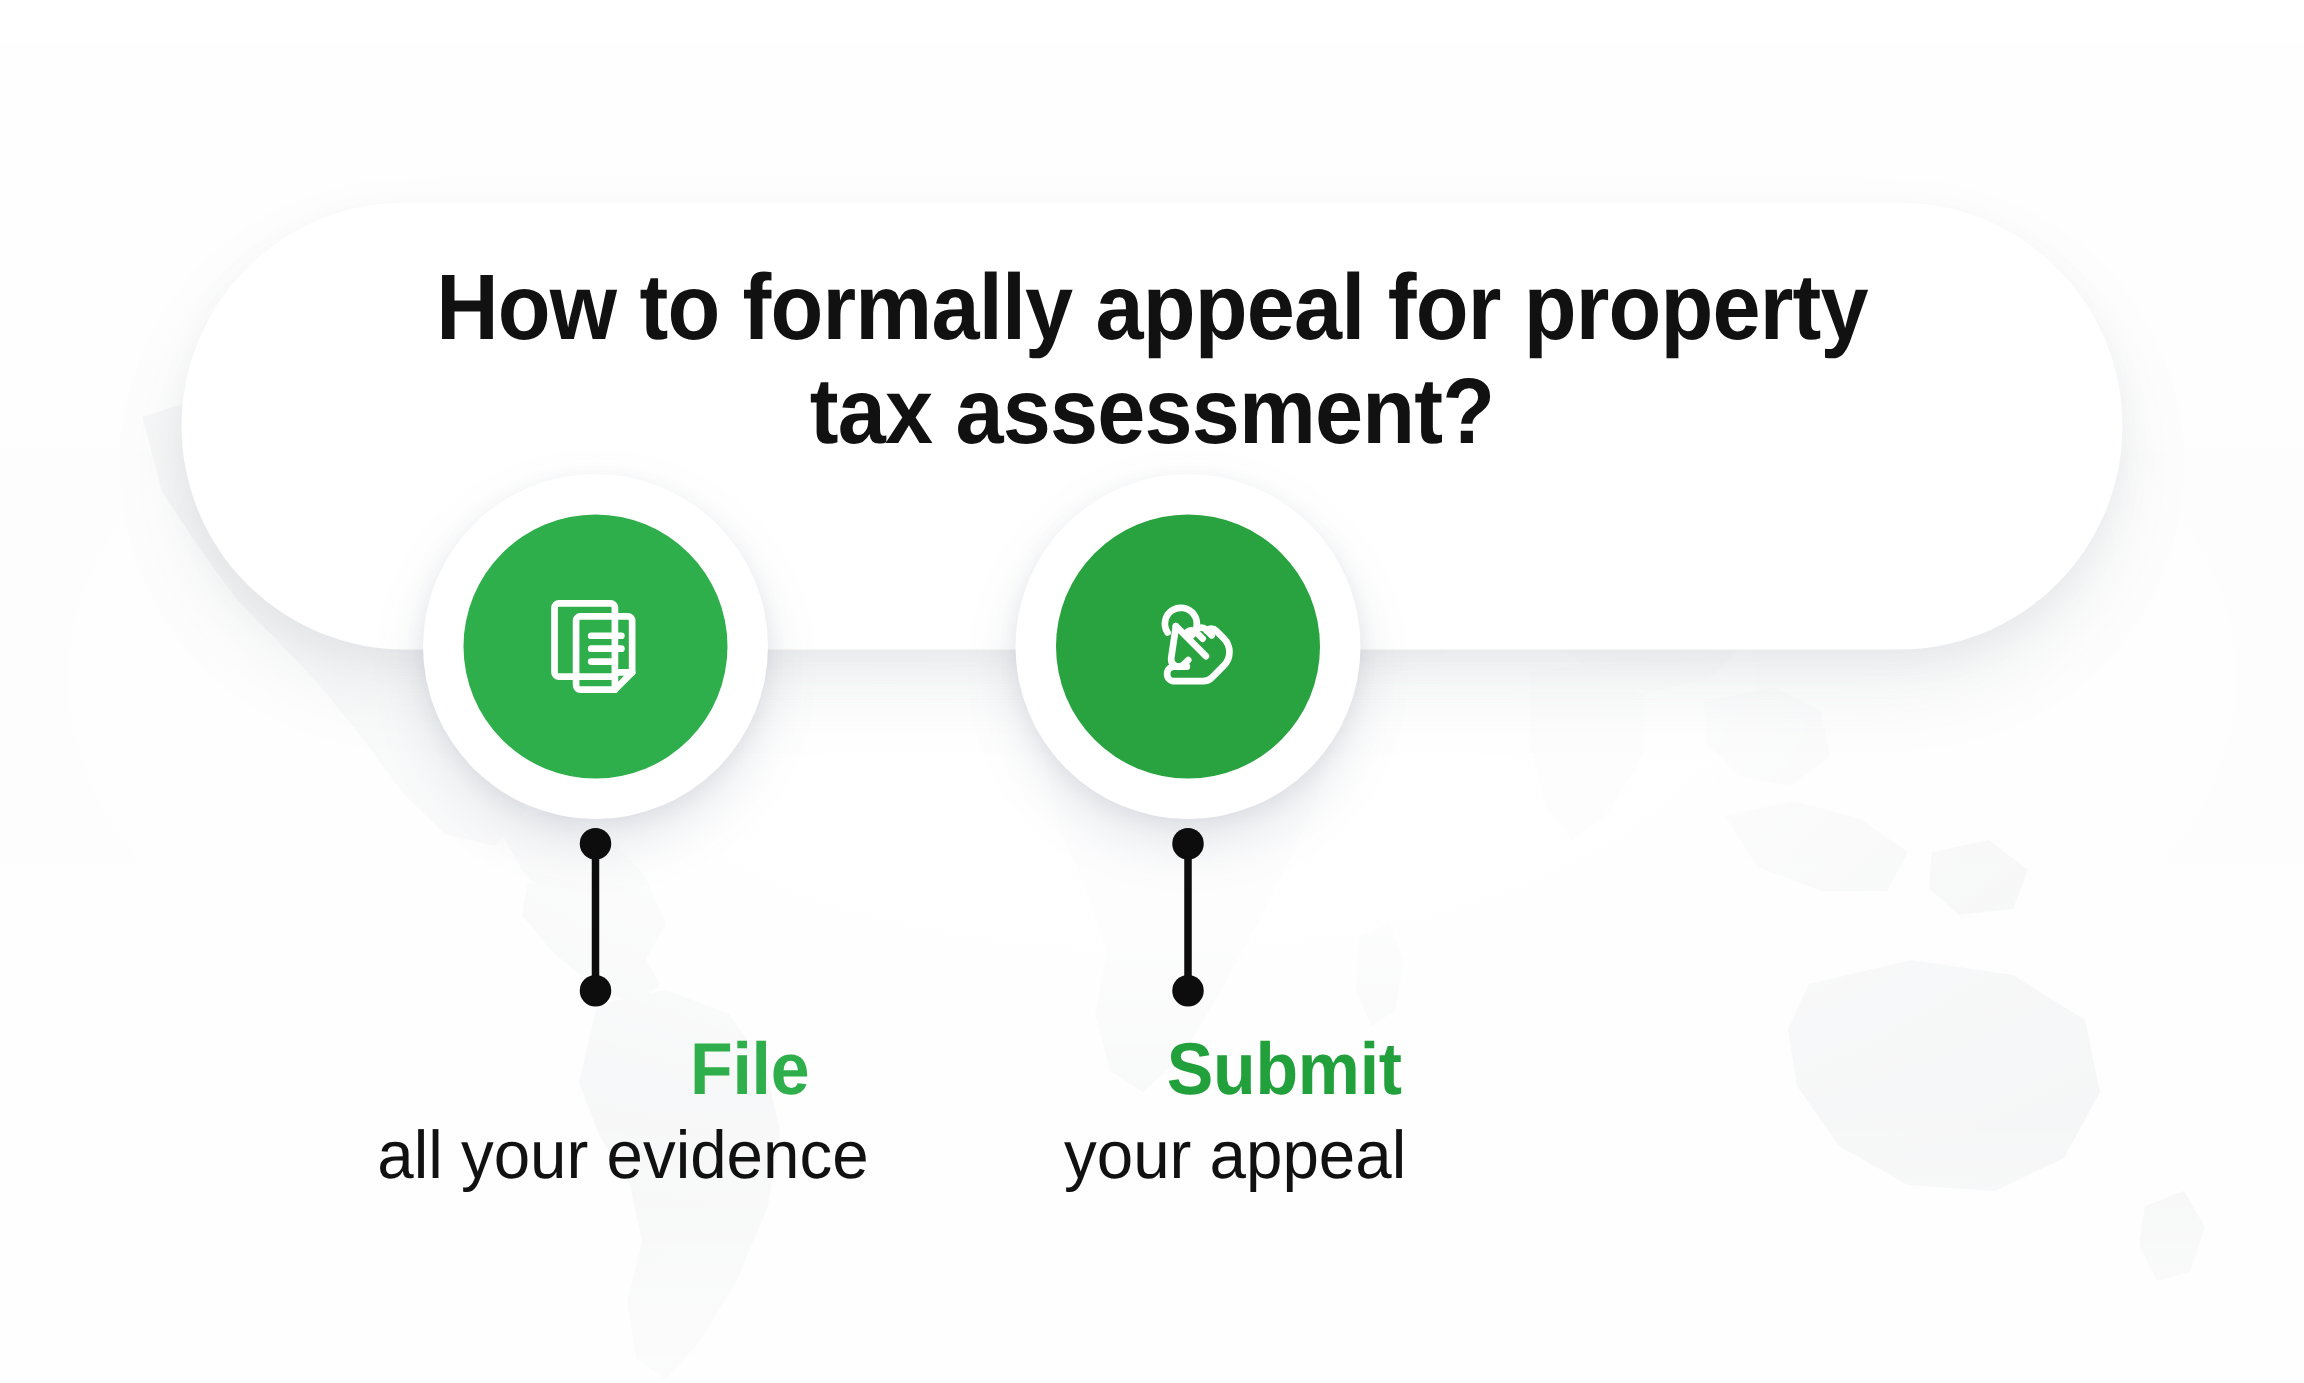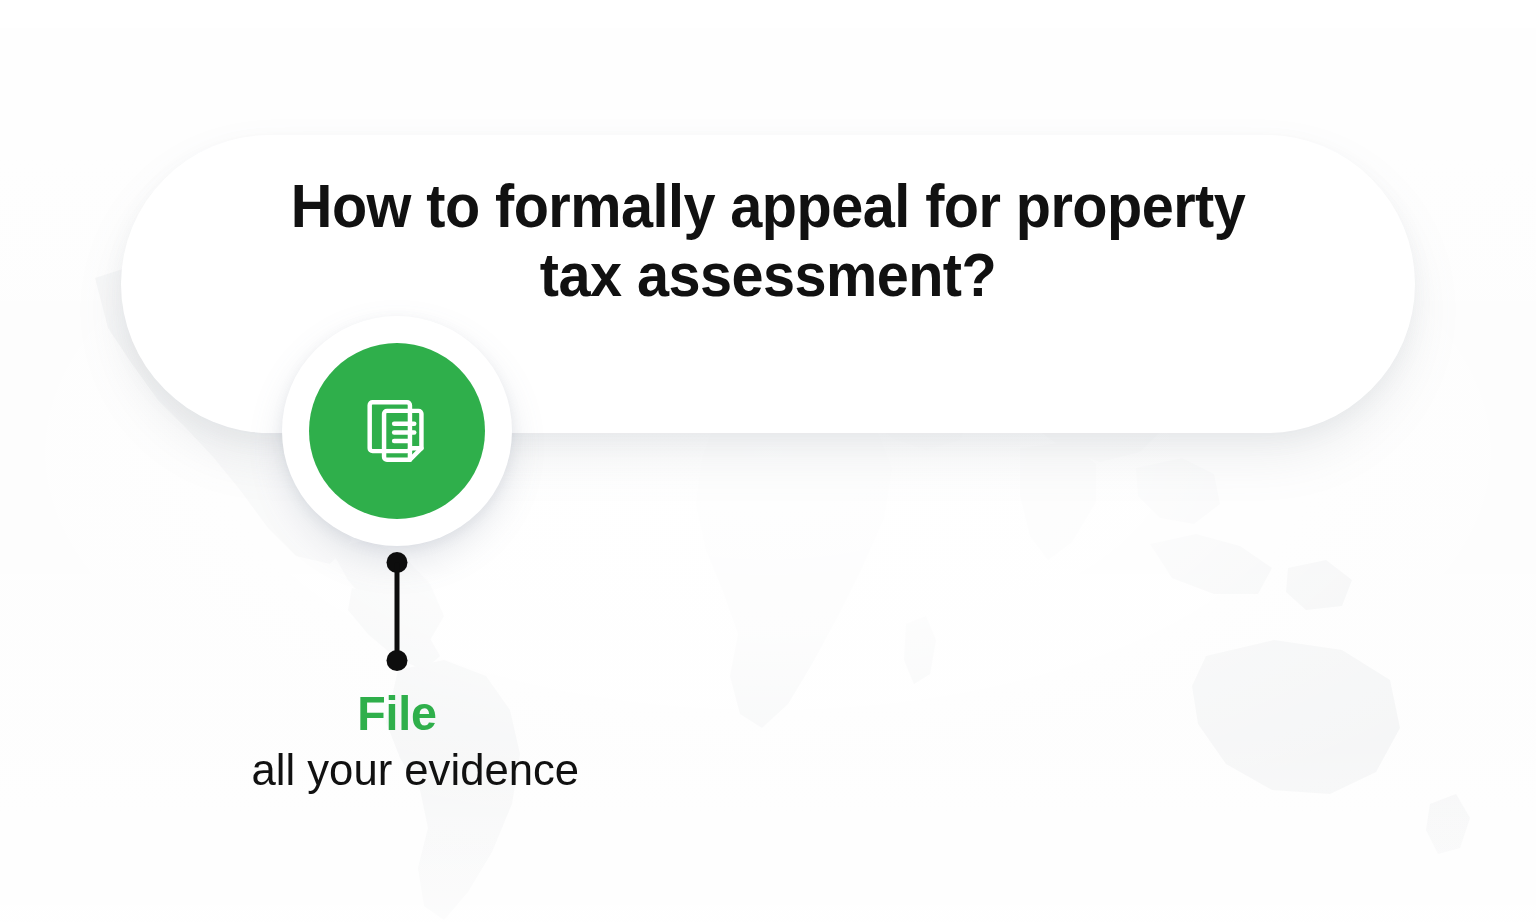--- a/index.html
+++ b/index.html
@@ -85,21 +85,21 @@
     top: 0;
     width: 1536px;
     height: 922px;
     z-index: 3;
   }
 
   .step {
     position: absolute;
     top: 288px;
     width: 300px;
-    text-align: center;
+    text-align: right;
   }
   .step-1 { left: 247px; }
   .step-2 { left: 642px; }
   .step-3 { left: 1037px; }
 
   
   .icon-ring {
     position: relative;
     width: 230px;
     height: 230px;
@@ -250,16 +250,39 @@
       </div>
       <div class="connector">
         <div class="dot dot-top"></div>
         <div class="line"></div>
         <div class="dot dot-bottom"></div>
       </div>
       <div class="step-heading" style="color:#2FAF4B">File</div>
       <div class="step-sub">all your evidence</div>
     </div>
 
+    <div class="step step-2">
+      <div class="icon-ring">
+        <div class="icon-disc" style="background:#28A33F">
+          <svg viewBox="0 0 64 64" aria-hidden="true">
+            <g fill="none" stroke="#ffffff" stroke-width="3.1" stroke-linecap="round" stroke-linejoin="round">
+              <path d="M22.5 25.5 a7.4 7.4 0 1 1 10.6 1.9"></path>
+              <path d="M26.4 22.6 l13.9 13.9"></path>
+              <path d="M31.4 25.4 a3.1 3.1 0 0 1 4.4 0 l3.0 3.0"></path>
+              <path d="M36.0 24.2 a3.1 3.1 0 0 1 4.4 0 l2.6 2.6"></path>
+              <path d="M40.6 24.6 a3.1 3.1 0 0 1 4.4 0 l3.6 3.6 a9 9 0 0 1 0 12.7 l-5.4 5.4 a6 6 0 0 1 -4.3 1.8 h-13.2 a3.4 3.4 0 0 1 0 -6.8 h5.8"></path>
+              <path d="M26.4 22.6 l-2.2 14.9 a3.4 3.4 0 0 0 5.7 2.9 l2.2 -2.1"></path>
+            </g>
+          </svg>
+        </div>
+      </div>
+      <div class="connector">
+        <div class="dot dot-top"></div>
+        <div class="line"></div>
+        <div class="dot dot-bottom"></div>
+      </div>
+      <div class="step-heading" style="color:#22A03C">Submit</div>
+      <div class="step-sub">your appeal</div>
+    </div>
 
 
   </div>
 </div>
 
 </body></html>

